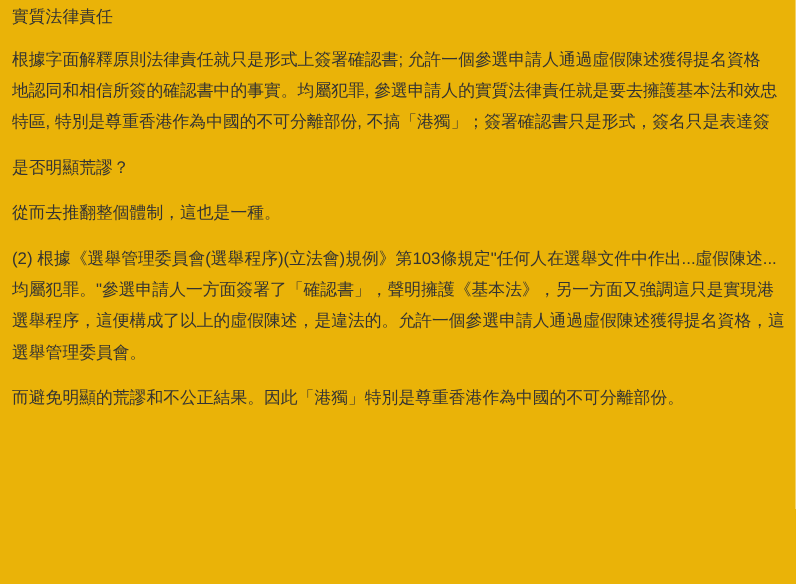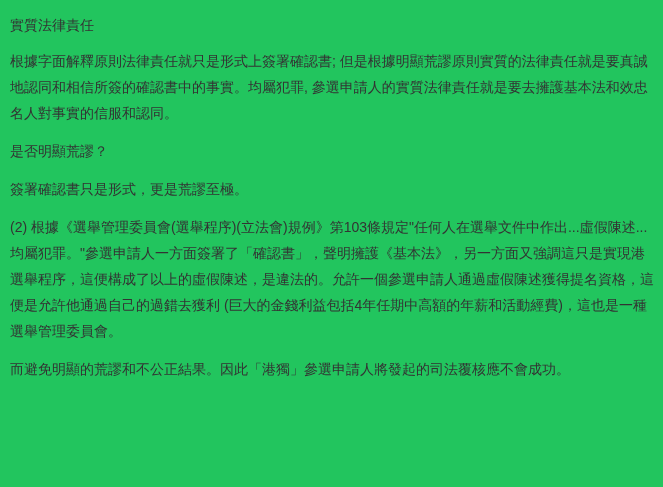--- a/index.html
+++ b/index.html
@@ -11,22 +11,22 @@
     width: 663px;
     height: 487px;
     overflow: hidden;
     font-family: "Liberation Sans", "DejaVu Sans", sans-serif;
     color: #333333;
   }
   .page {
     box-sizing: border-box;
     width: 663px;
     height: 487px;
-    padding: 12px 10px 0 10px;
-    background: #22c55e;
+    padding: 0 10px 0 10px;
+    background: #eab308;
   }
   .heading {
     font-size: 14px;
     font-weight: normal;
     line-height: 26px;
     margin: 0;
   }
   .para {
     margin: 12px 0 0 0;
   }
@@ -40,38 +40,37 @@
   }
 </style>
 </head>
 <body>
 
 <div class="page">
 
   <div class="heading">實質法律責任</div>
 
   <div class="para first">
-    <div class="line">根據字面解釋原則法律責任就只是形式上簽署確認書; 但是根據明顯荒謬原則實質的法律責任就是要真誠</div>
+    <div class="line">根據字面解釋原則法律責任就只是形式上簽署確認書; 允許一個參選申請人通過虛假陳述獲得提名資格</div>
     <div class="line">地認同和相信所簽的確認書中的事實。均屬犯罪, 參選申請人的實質法律責任就是要去擁護基本法和效忠</div>
-    <div class="line">名人對事實的信服和認同。</div>
+    <div class="line">特區, 特別是尊重香港作為中國的不可分離部份, 不搞「港獨」；簽署確認書只是形式，簽名只是表達簽</div>
   </div>
 
   <div class="para">
     <div class="line">是否明顯荒謬？</div>
   </div>
 
   <div class="para">
-    <div class="line">簽署確認書只是形式，更是荒謬至極。</div>
+    <div class="line">從而去推翻整個體制，這也是一種。</div>
   </div>
 
   <div class="para">
     <div class="line">(2) 根據《選舉管理委員會(選舉程序)(立法會)規例》第103條規定"任何人在選舉文件中作出...虛假陳述...</div>
     <div class="line">均屬犯罪。"參選申請人一方面簽署了「確認書」，聲明擁護《基本法》，另一方面又強調這只是實現港</div>
     <div class="line">選舉程序，這便構成了以上的虛假陳述，是違法的。允許一個參選申請人通過虛假陳述獲得提名資格，這</div>
-    <div class="line">便是允許他通過自己的過錯去獲利 (巨大的金錢利益包括4年任期中高額的年薪和活動經費)，這也是一種</div>
     <div class="line">選舉管理委員會。</div>
   </div>
 
   <div class="para">
-    <div class="line">而避免明顯的荒謬和不公正結果。因此「港獨」參選申請人將發起的司法覆核應不會成功。</div>
+    <div class="line">而避免明顯的荒謬和不公正結果。因此「港獨」特別是尊重香港作為中國的不可分離部份。</div>
   </div>
 
 </div>
 
 </body></html>

